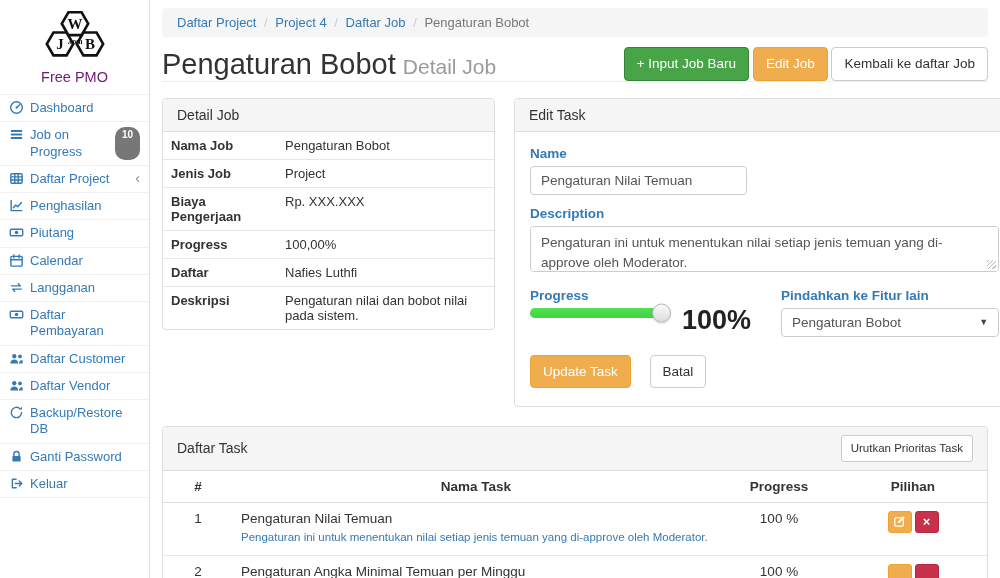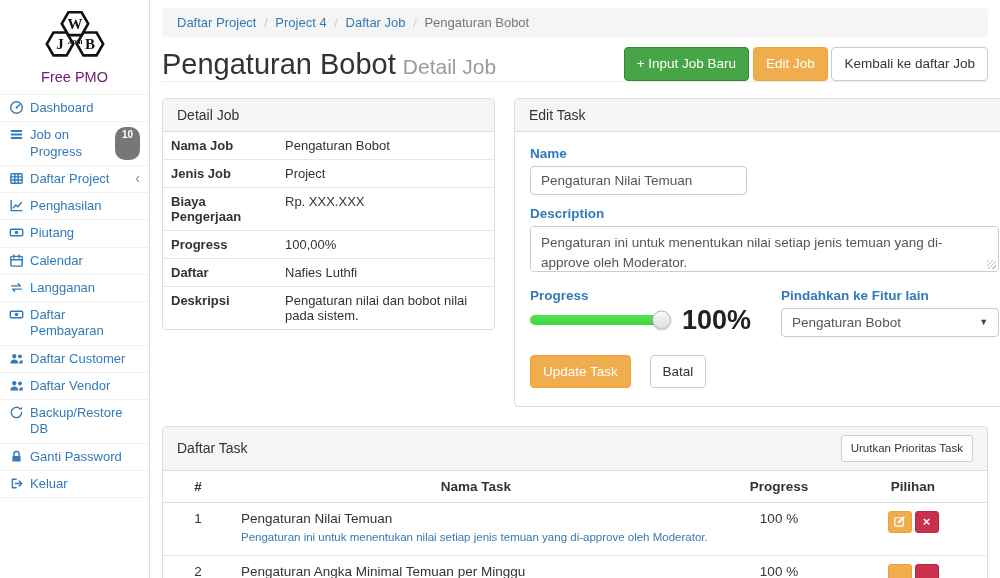--- a/index.html
+++ b/index.html
@@ -63,21 +63,21 @@
   .text-input{width:217px;padding:6px 10px;border:1px solid #ccc;border-radius:4px;
     font-size:13.5px;color:#555;font-family:inherit}
   .ta-wrap{position:relative}
   textarea.text-area{width:100%;height:46px;padding:6px 10px;border:1px solid #ccc;border-radius:4px;
     font-size:13.5px;color:#555;font-family:inherit;resize:none;line-height:1.5}
   .resize-corner{position:absolute;right:3px;bottom:6px;width:9px;height:9px;
     background:repeating-linear-gradient(315deg,transparent 0 2px,#bbb 2px 3px)}
   .progress-row{display:flex;margin-top:2px}
   .progress-left{flex:1;margin-right:30px}
   .progress-right{width:218px;flex-shrink:0}
-  .slider-wrap{display:flex;align-items:center;margin-top:4px}
+  .slider-wrap{display:flex;margin-top:4px}
   .slider{position:relative;width:132px;height:10px;border-radius:6px;background:#e8e8e8}
   .slider-fill{position:absolute;left:0;top:0;height:100%;border-radius:6px;
     background:linear-gradient(#52e052,var(--slider-green))}
   .slider-handle{position:absolute;right:-9px;top:50%;transform:translateY(-50%);
     width:19px;height:19px;border-radius:50%;background:linear-gradient(#fafafa,#ddd);
     border:1px solid #b5b5b5;box-shadow:0 1px 2px rgba(0,0,0,.18);cursor:pointer}
   .progress-value{font-size:27px;font-weight:bold;color:#222;margin-left:20px;line-height:.9}
   .select{display:flex;justify-content:space-between;align-items:center;border:1px solid #ccc;
     border-radius:4px;padding:6px 10px;font-size:13.5px;color:#555;background:#fff;cursor:pointer}
   .select .caret{color:#444;font-size:9px;margin-left:6px}

